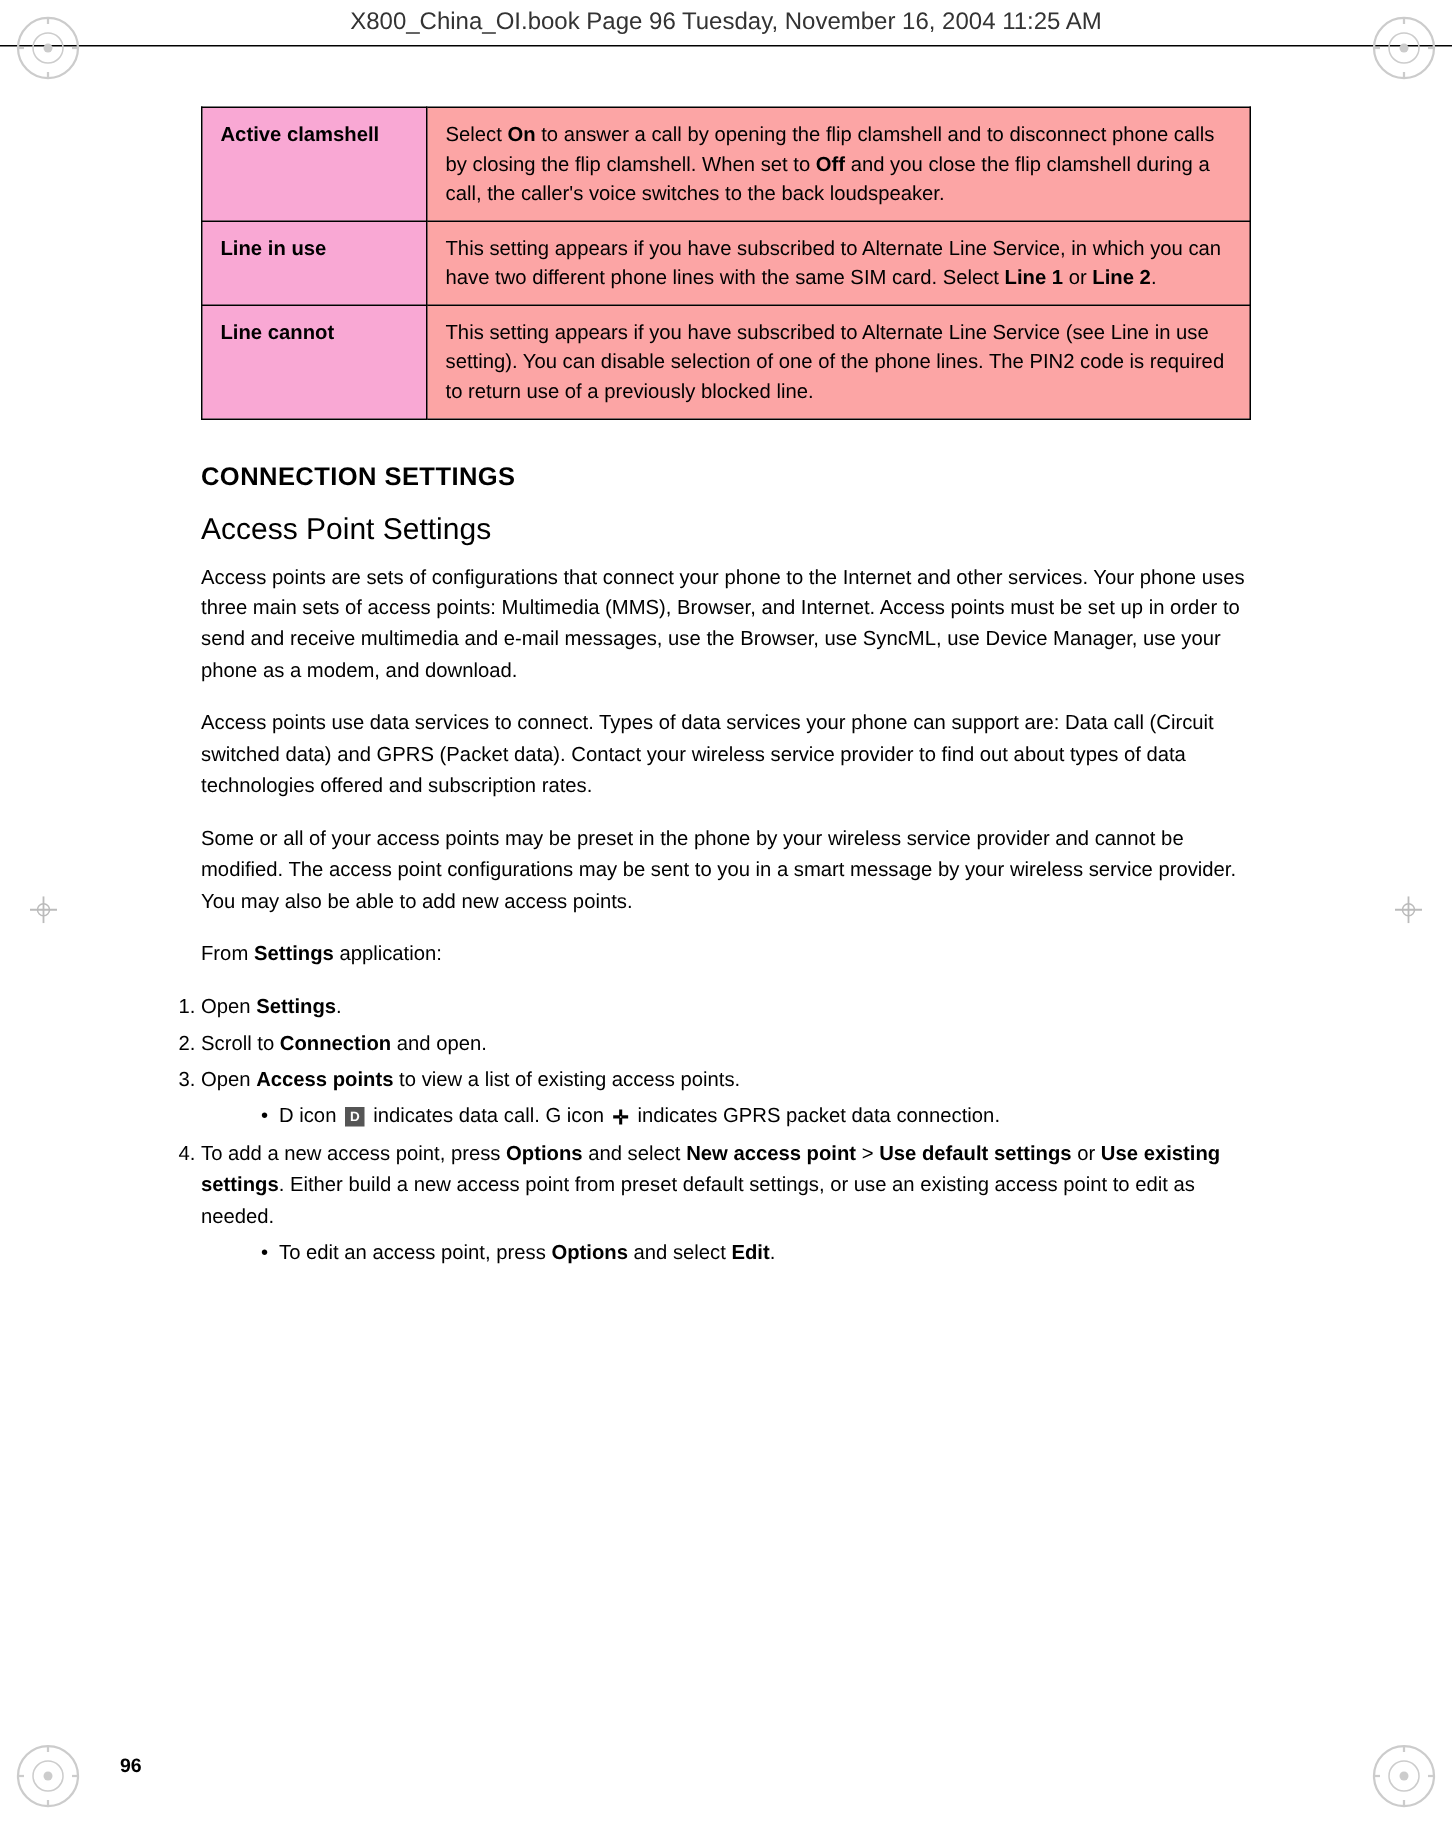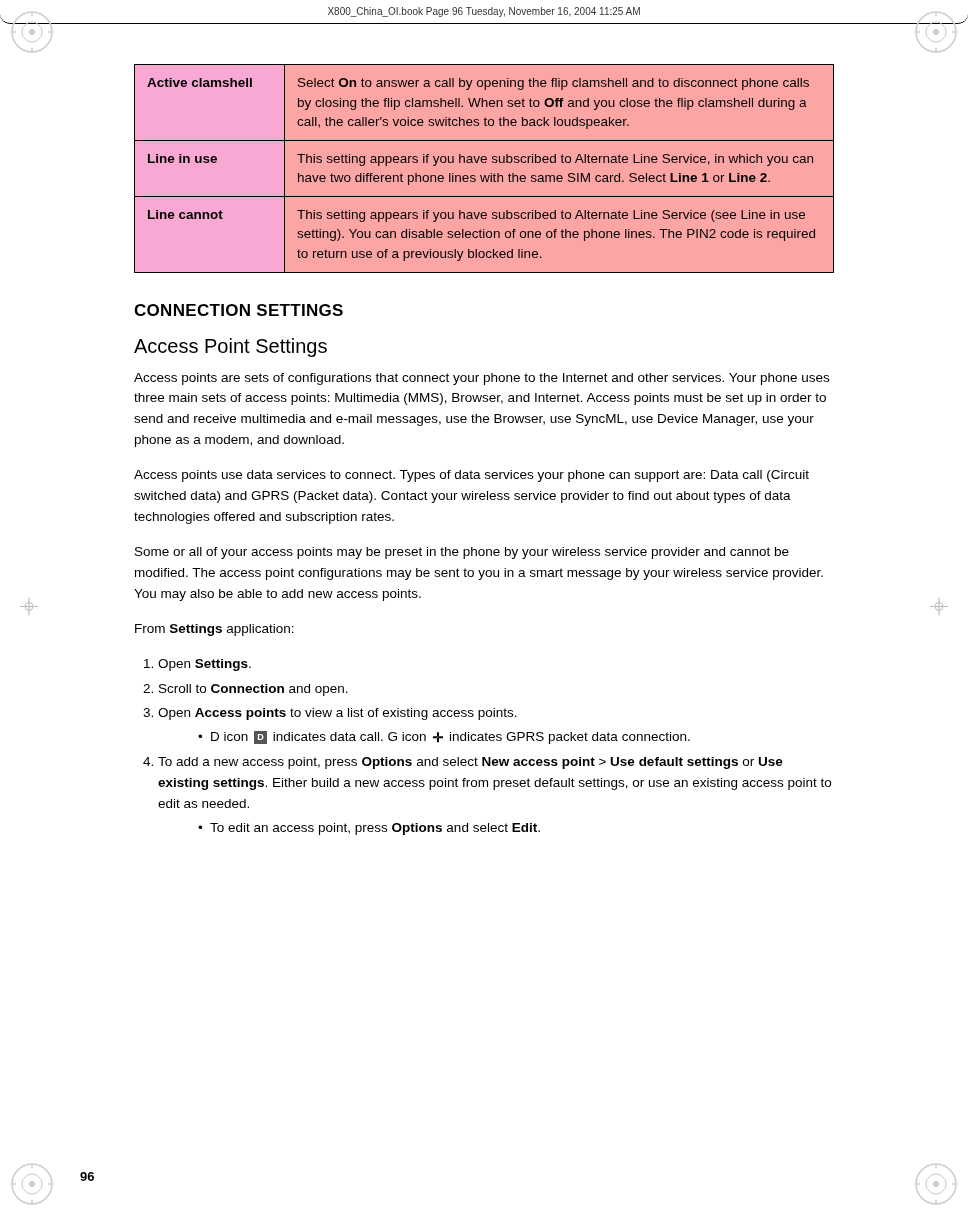--- a/index.html
+++ b/index.html
@@ -19,27 +19,26 @@
       min-height: 1216px;
       background: #ffffff;
       position: relative;
       padding: 0;
     }
 
     
     .header-bar {
       border-bottom: 1px solid #000;
       padding: 6px 20px;
-      font-size: 10px;
+      font-size: 16px;
       color: #333;
       display: flex;
       align-items: center;
       justify-content: center;
       background: #fff;
-      border-radius: 10px;
     }
 
     
     .corner {
       position: absolute;
       width: 48px;
       height: 48px;
     }
     .corner-tl { top: 8px; left: 8px; }
     .corner-tr { top: 8px; right: 8px; }
@@ -121,21 +120,20 @@
       line-height: 1.55;
       margin-bottom: 14px;
     }
 
     .body-text b {
       font-weight: bold;
     }
 
     
     .numbered-list {
-      margin-left: 24px;
       margin-bottom: 6px;
     }
 
     .numbered-list li {
       font-size: 13.5px;
       line-height: 1.55;
       margin-bottom: 4px;
     }
 
     .bullet-list {

